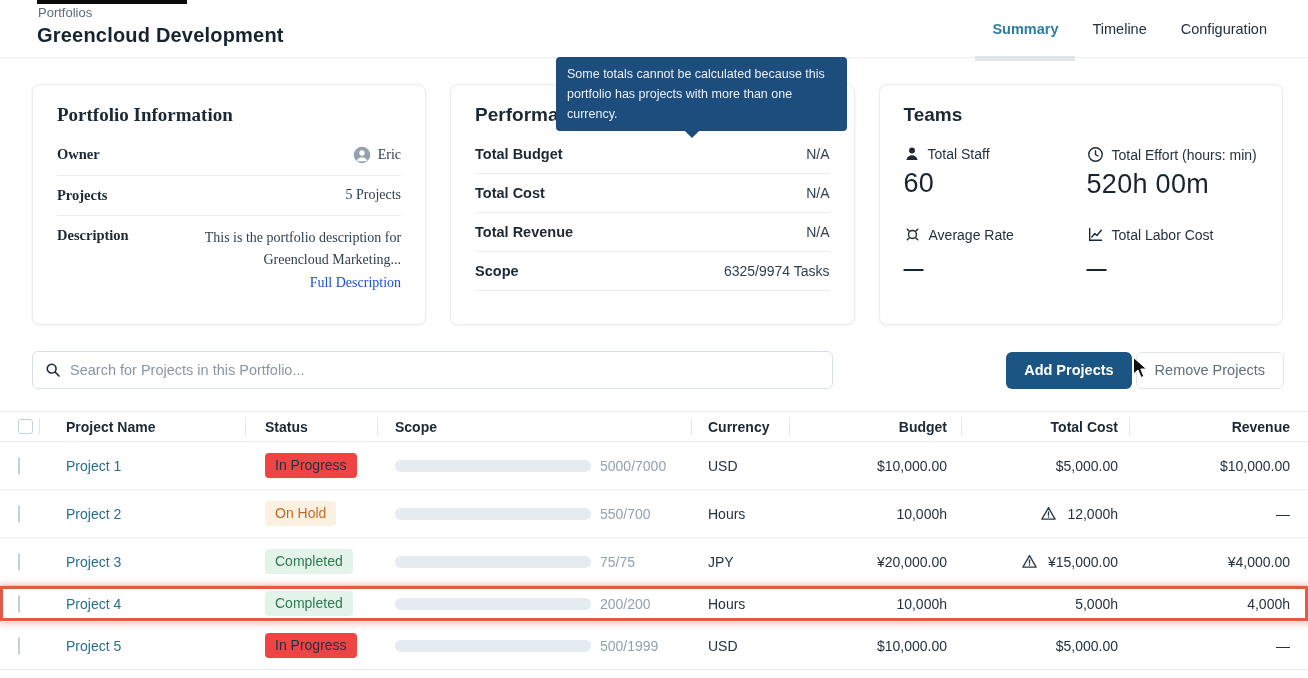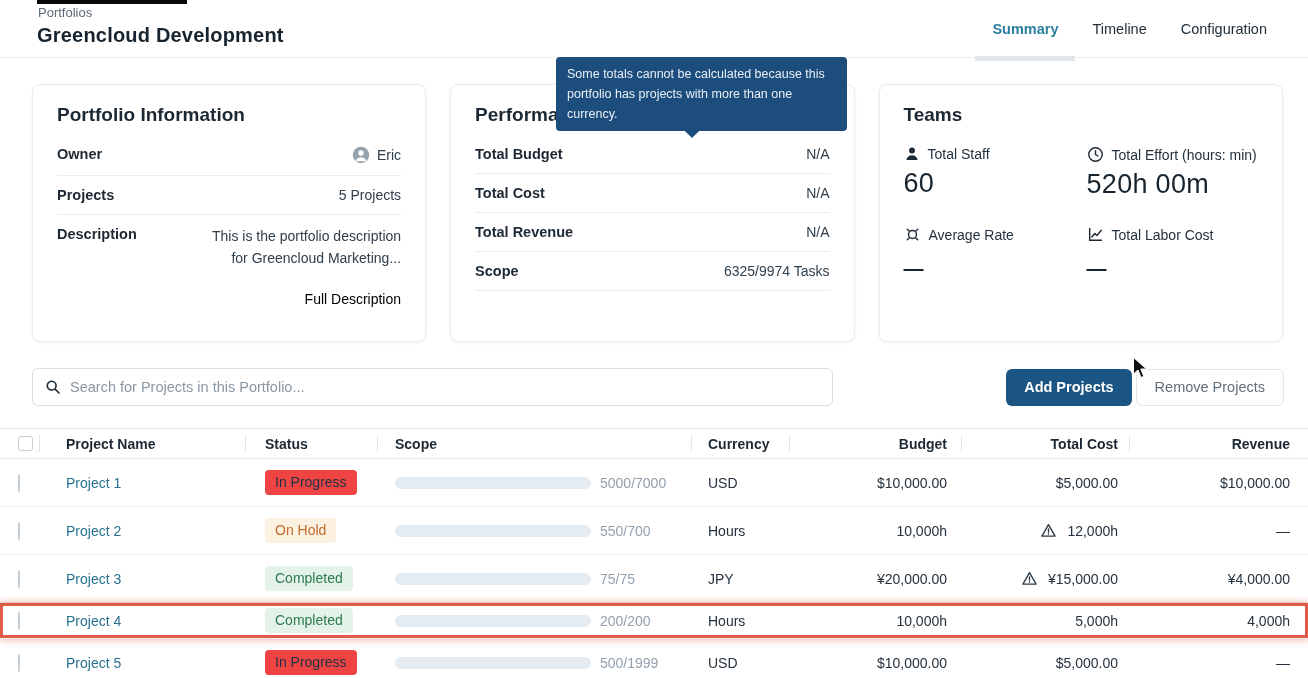--- a/index.html
+++ b/index.html
@@ -18,30 +18,30 @@
   .tab.active { color:#2b7e9f; font-weight:700; }
   .tab.active::after { content:""; position:absolute; left:0; right:0; bottom:-3px; height:5px; background:#e2e6e9; }
   
   .tooltip { position:absolute; left:556px; top:57px; width:291px; background:#1c4d7c; color:#e9eff6;
     font-size:12.5px; line-height:1.6; padding:7px 11px; border-radius:4px; z-index:20; }
   .tooltip-arrow { position:absolute; left:131px; bottom:-5px; width:10px; height:10px; background:#1c4d7c; transform:rotate(45deg); }
   
   .cards { display:flex; gap:24px; padding:26px 25px 0 32px; }
   .card { background:#fff; border:1px solid #e9edf0; border-radius:8px; box-shadow:0 1px 3px rgba(30,42,54,.06); padding:19px 24px; min-height:224px; }
   .card-title { font-size:19px; font-weight:700; color:#1c2833; display:flex; align-items:center; gap:9px; }
-  .card-info { width:414px; }
+  .card-info { width:414px;font-family:Liberation Serif, serif; }
   .card-perf { width:425px; }
   .card-teams { width:425px; }
   .info-row { display:flex; justify-content:space-between; align-items:flex-start; padding:11px 0; }
   .info-row.bordered { border-bottom:1px solid #e9edf0; }
   .info-rows { margin-top:9px; }
   .info-label { font-weight:700; color:#1c2833; font-size:14.5px; }
   .info-value { color:#31404d; font-size:14px; display:flex; align-items:center; gap:7px; }
   .desc-block { text-align:right; max-width:205px; color:#31404d; line-height:1.55; }
-  .desc-link { display:inline-block; margin-top:20px; color:#000000; cursor:pointer; }
+  .desc-link { display:inline-block; margin-top:2px; color:#1d4ed8; cursor:pointer; }
   
   .metrics { display:grid; grid-template-columns:183px 1fr; row-gap:26px; margin-top:20px; }
   .metric-label { display:flex; align-items:center; gap:8px; font-size:14px; color:#25323e; }
   .metric-value { margin-top:6px; font-size:27px; color:#17242f; letter-spacing:.3px; }
   .metric-value.dash { font-size:20px; font-weight:700; margin-top:14px; }
   
   .toolbar { display:flex; align-items:center; padding:26px 24px 0 32px; }
   .search-box { width:801px; height:38px; border:1px solid #d9e0e5; border-radius:6px; display:flex; align-items:center; padding:0 12px; gap:9px; background:#fff; }
   .search-box input { border:none; outline:none; flex:1; font-size:14.5px; font-family:inherit; color:#25323e; background:transparent; }
   .search-box input::placeholder { color:#8a97a3; }

